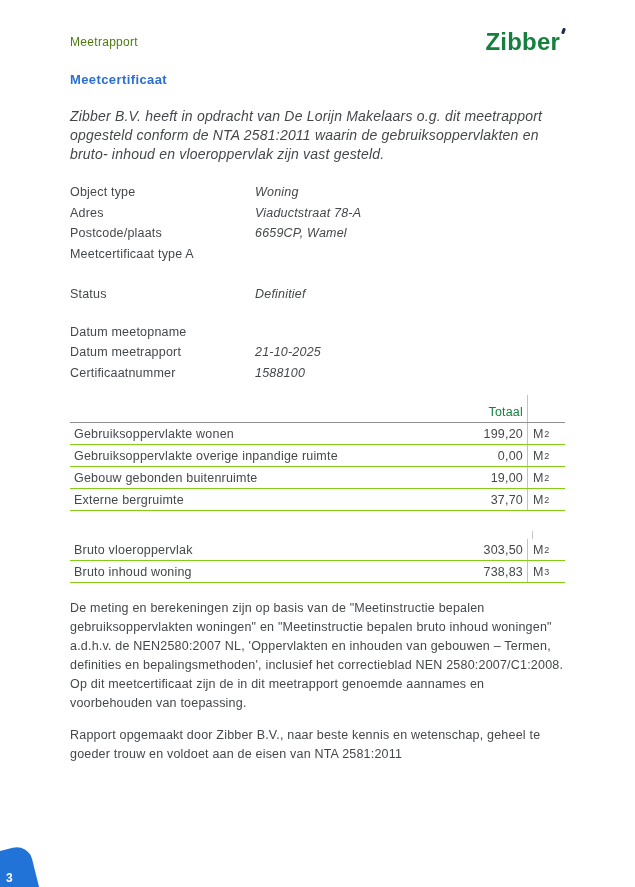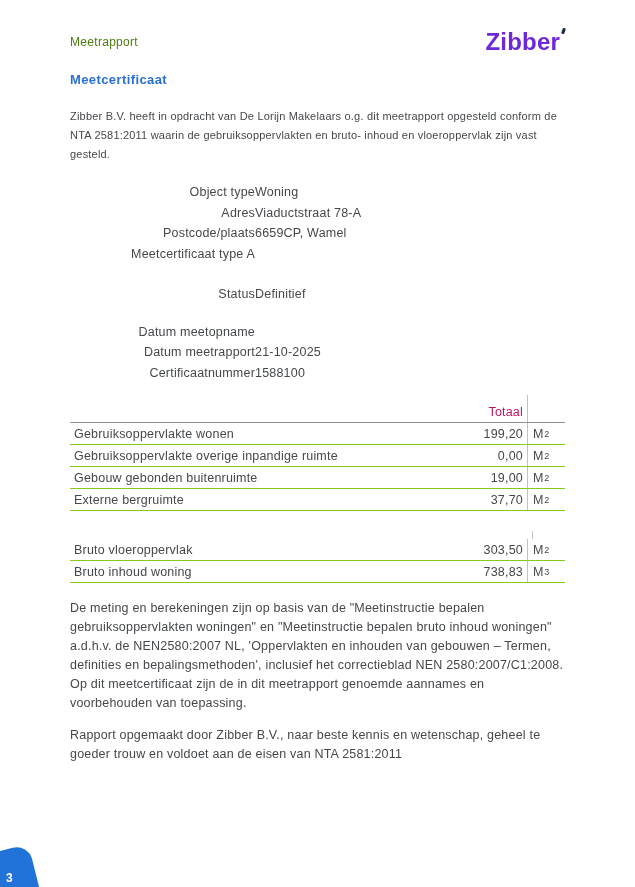--- a/index.html
+++ b/index.html
@@ -31,21 +31,21 @@
   }
   .doc-type {
     font-size: 12px;
     letter-spacing: 0.3px;
     color: #4d7c0f;
     padding-top: 5px;
   }
   .brand {
     font-size: 24px;
     font-weight: 800;
-    color: #6d28d9;
+    color: #15803d;
     letter-spacing: 0.2px;
     position: relative;
     line-height: 1;
     margin-left: 48px;
   }
   .brand-mark {
     display: inline-block;
     width: 3px;
     height: 6px;
     background: #1b2b4d;
@@ -61,36 +61,37 @@
     margin: 18px 0 0 0;
     font-size: 13px;
     font-weight: 700;
     letter-spacing: 0.4px;
     color: #2b6fd3;
   }
 
   
   .intro {
     margin: 20px 0 0 0;
-    font-size: 11px;
+    font-size: 14px;
     line-height: 19px;
     letter-spacing: 0.2px;
+    font-style: italic;
   }
 
   
   .kv-group { margin-top: 18px; }
   .kv-row {
     display: flex;
     font-size: 12.5px;
     letter-spacing: 0.2px;
     height: 20.5px;
     align-items: center;
   }
-  .kv-label { width: 185px; flex: 0 0 185px; text-align: right; }
-  .kv-value { flex: 1; }
+  .kv-label { width: 185px; flex: 0 0 185px; }
+  .kv-value { flex: 1; font-style: italic; }
   .kv-status { margin-top: 20px; }
   .kv-meta   { margin-top: 17px; }
 
   
   .totals { margin-top: 12px; }
   .t-row {
     display: flex;
     align-items: stretch;
     border-bottom: 1px solid #84cc16;
     font-size: 12.5px;
@@ -101,21 +102,21 @@
   .t-label { flex: 1; padding: 4px 0 3px 4px; }
   .t-value { flex: 0 0 auto; justify-content: flex-end; padding: 4px 4px 3px 0; }
   .t-unit {
     flex: 0 0 32px;
     border-left: 1px solid #c2c2c2;
     padding: 4px 0 3px 5px;
   }
   .t-unit sup { font-size: 9px; line-height: 0; margin-left: 0.5px; }
   .t-head .t-label { padding-top: 10px; }
   .t-head .t-unit  { padding-top: 10px; }
-  .t-head .t-value { font-size: 12.5px; color: #be185d; padding-top: 10px; }
+  .t-head .t-value { font-size: 12.5px; color: #15803d; padding-top: 10px; }
   .gross { margin-top: 20px; }
   .t-lead {
     display: flex;
     height: 8px;
   }
   .t-lead .sp { flex: 1; }
   .t-lead .vl { flex: 0 0 32px; border-left: 1px solid #c2c2c2; }
 
   
   .legal-1 { margin: 16px 0 0 0; font-size: 12.5px; line-height: 19px; letter-spacing: 0.2px; }

